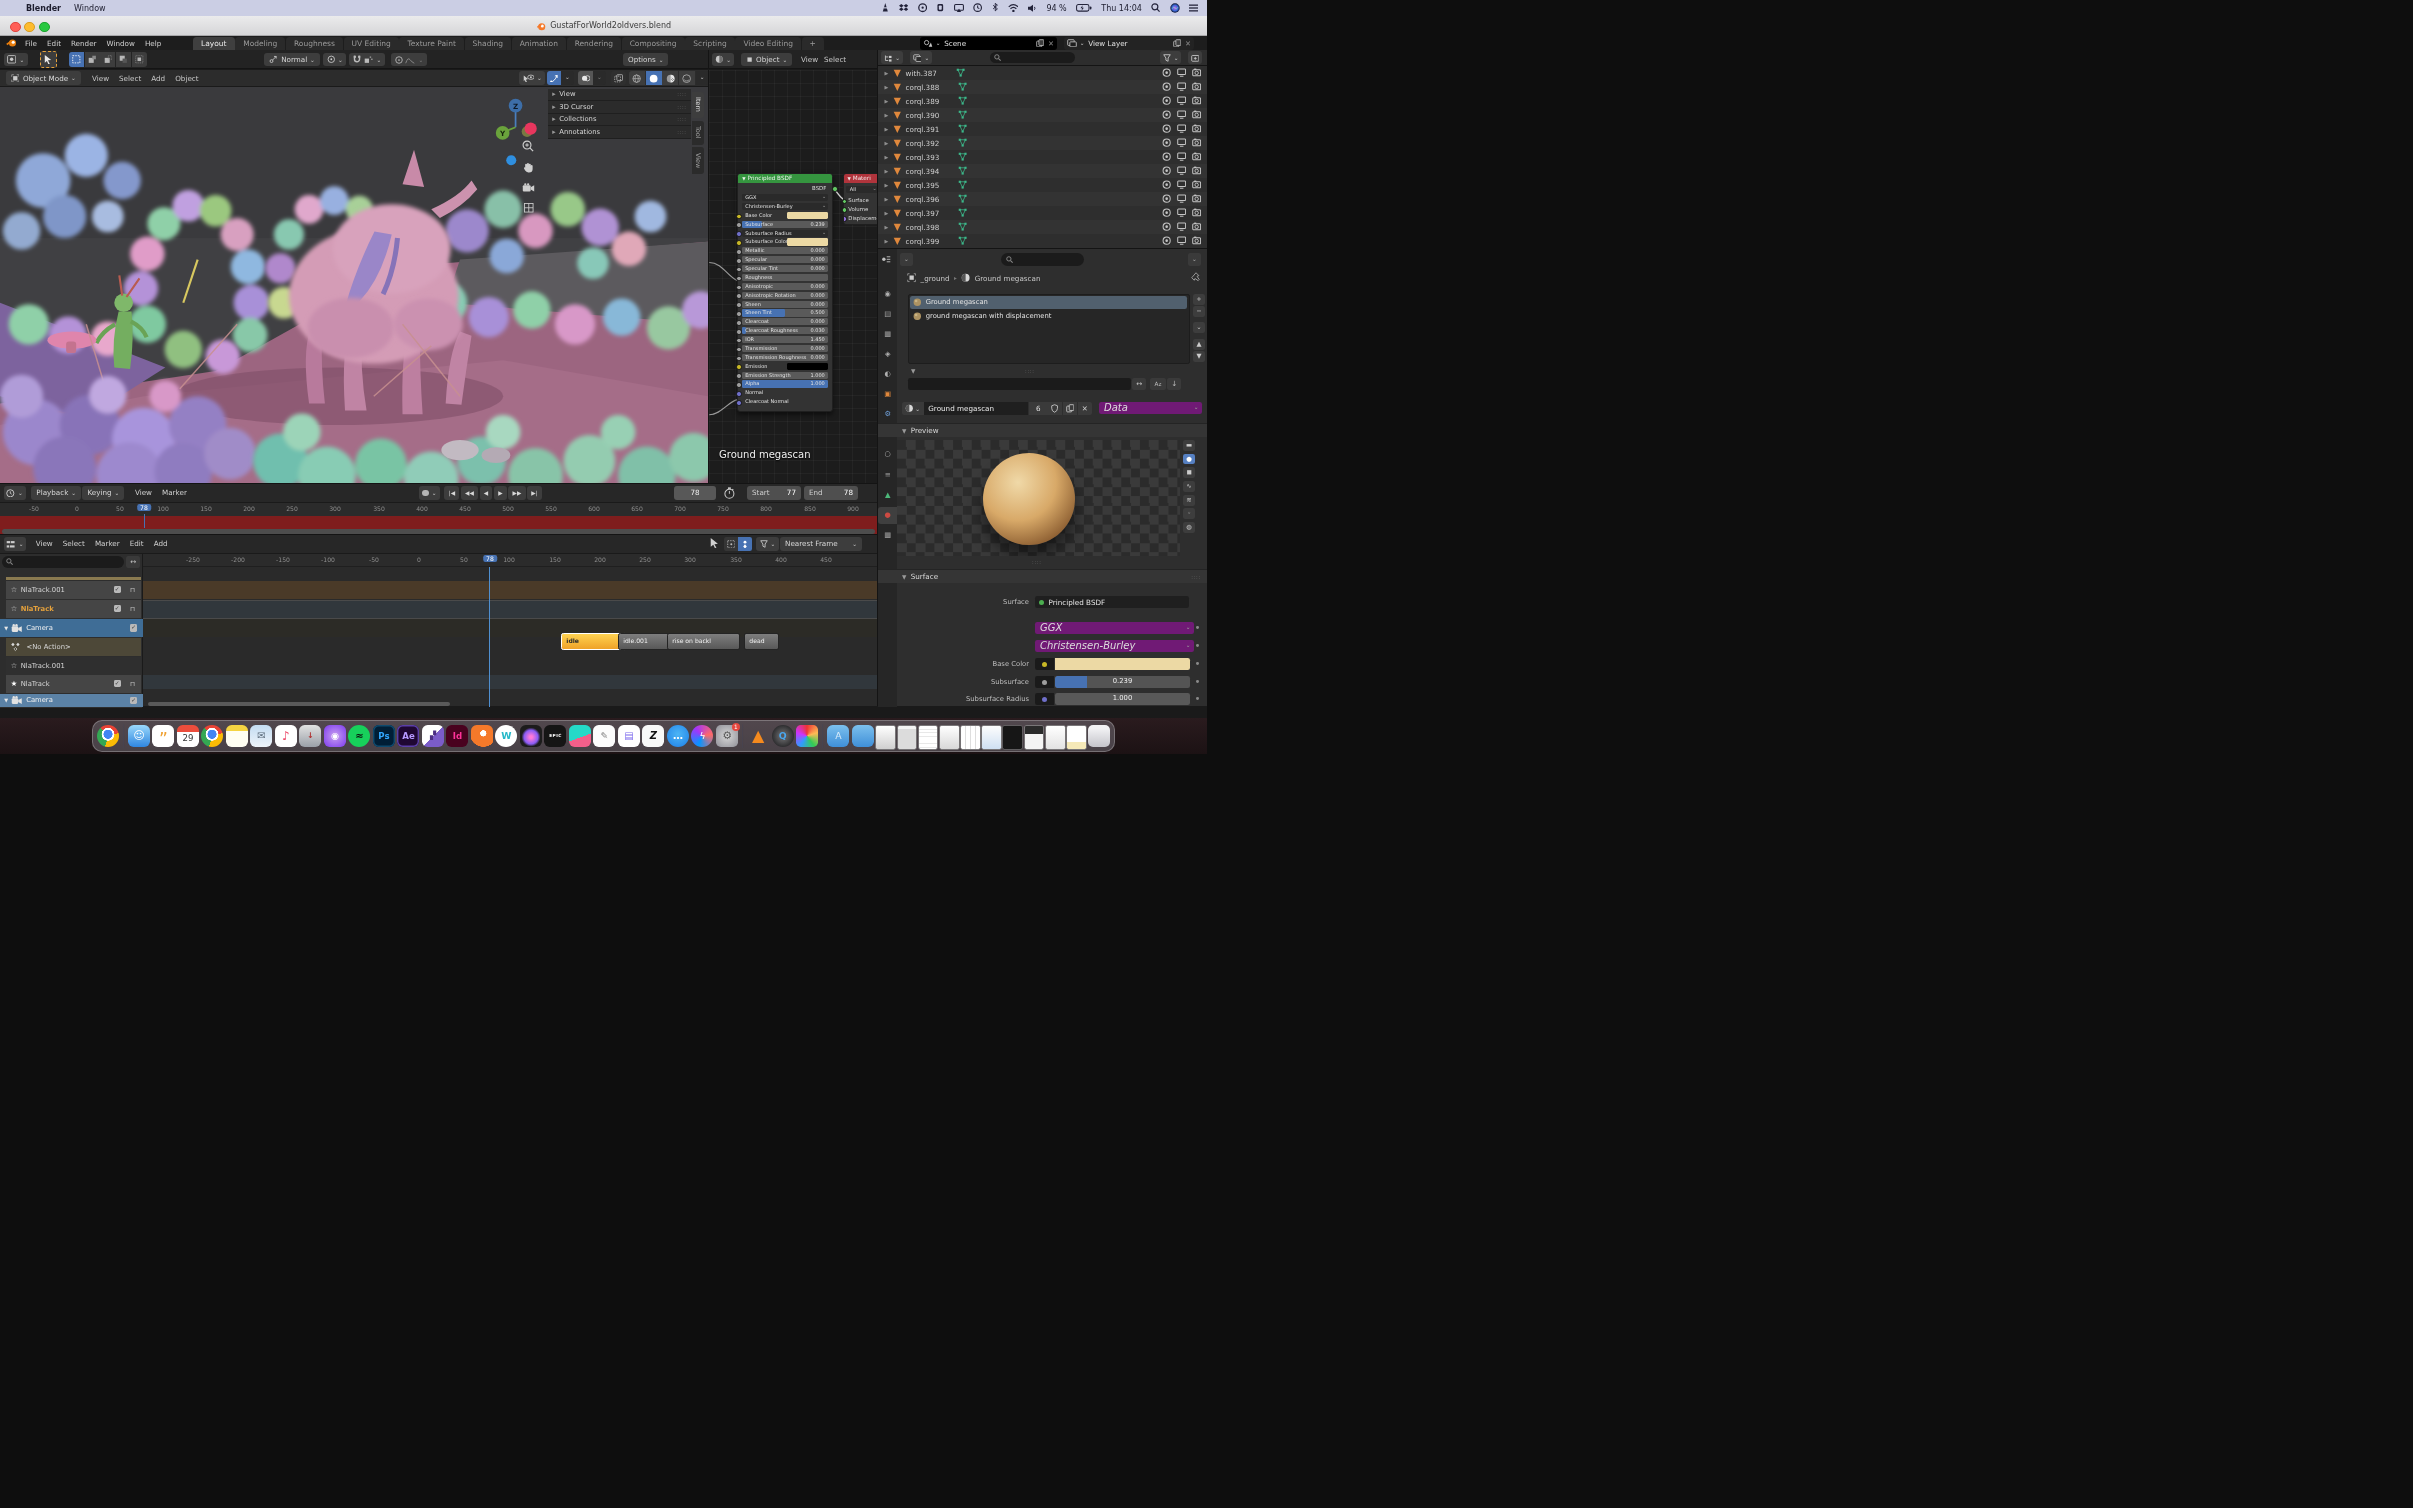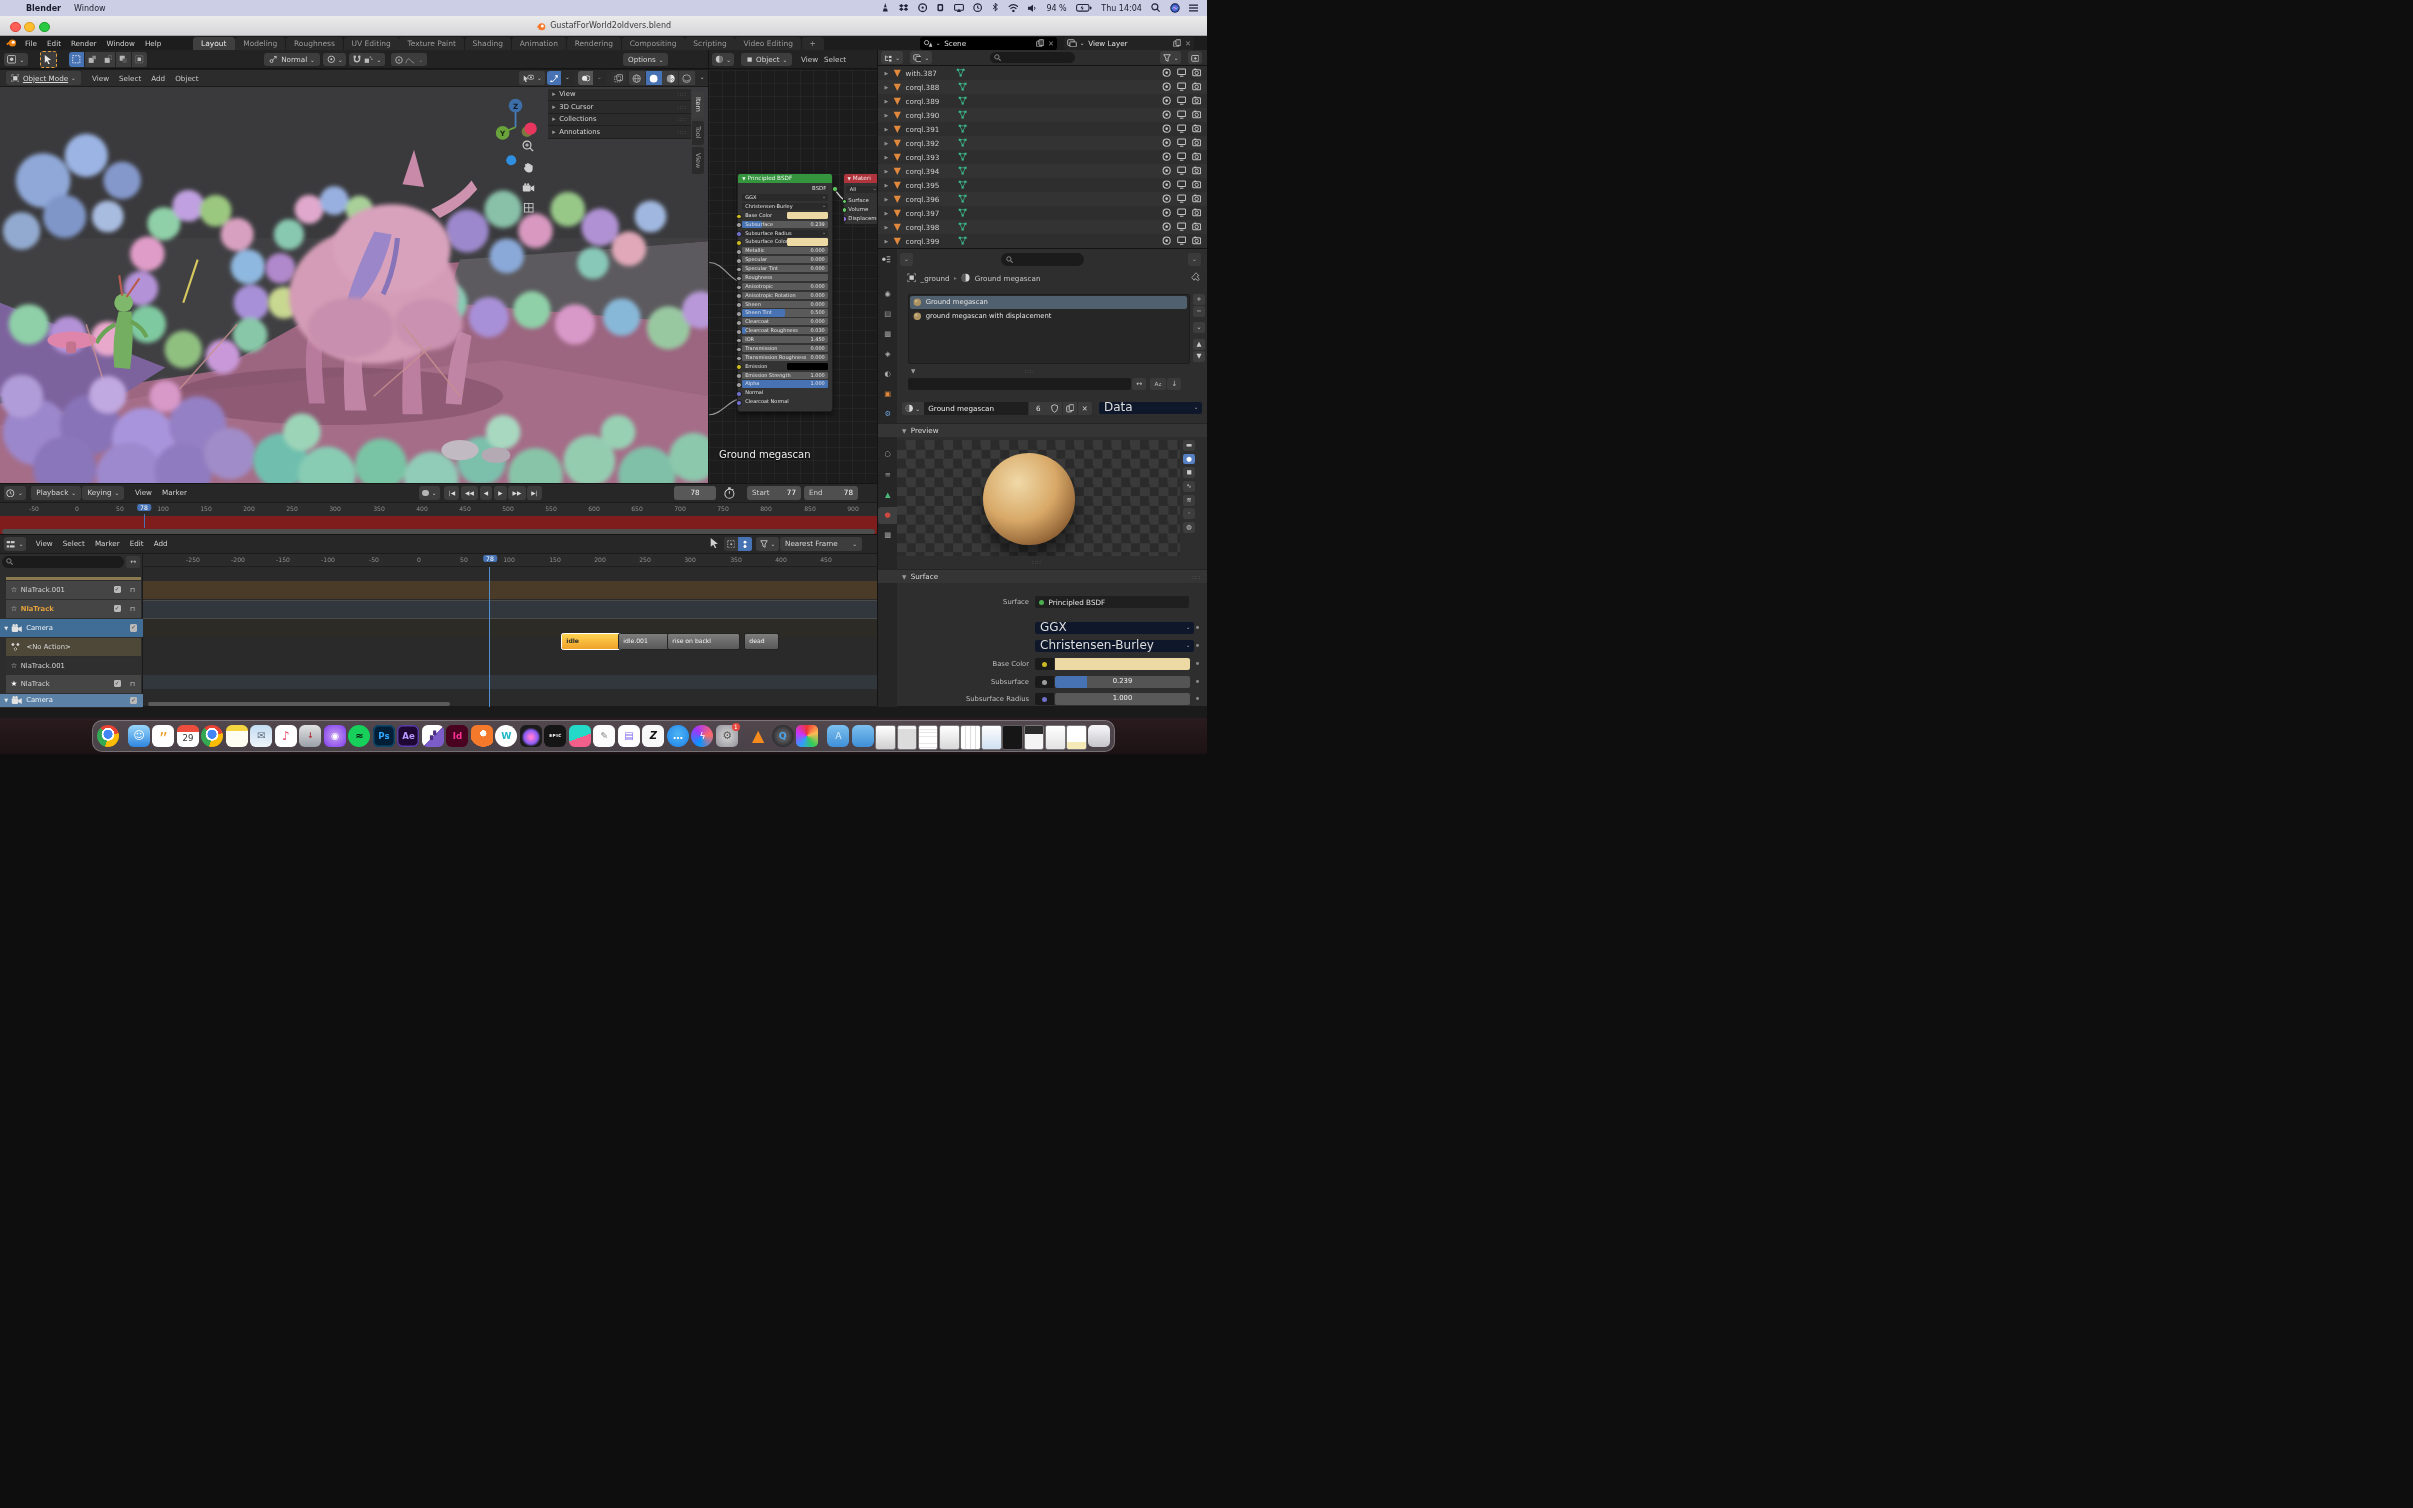--- a/index.html
+++ b/index.html
@@ -44,22 +44,22 @@
   .nr .nval{position:absolute;right:3.6px;z-index:2;}
   .nr.dd::after{content:"⌄";position:absolute;right:2.2px;top:-0.7px;color:#aaa;font-size:5px;}
   .nr .fill{position:absolute;left:0;top:0;bottom:0;border-radius:1.4px;background:#4772b3;width:0;z-index:1;}
   .nr.col .fill{left:52%;right:0.7px;top:0;bottom:0;width:auto;background:none;}
   .sock{position:absolute;left:-5.7px;top:1.8px;width:3.6px;height:3.6px;border-radius:50%;
         border:0.7px solid #141414;opacity:0;z-index:3;}
   
   .plabel{position:absolute;text-align:right;color:#bdbdbd;font-size:6.8px;}
   .pfield{position:absolute;background:#545454;border-radius:2.2px;height:11.5px;line-height:11.5px;
           color:#eee;font-size:6.8px;text-align:center;overflow:hidden;}
-  .pdd{position:absolute;background:#0f172a;border-radius:2.2px;height:11.5px;line-height:11.5px;
-       color:#ddd;font-size:12px;padding-left:5px;}
+  .pdd{position:absolute;background:#701a75;border-radius:2.2px;height:11.5px;line-height:11.5px;
+       color:#ddd;font-size:10px;padding-left:5px;font-style:italic;}
   .pdd::after{content:"⌄";position:absolute;right:3.6px;top:0;color:#999;font-size:5.7px;}
   .dot{position:absolute;width:2.9px;height:2.9px;border-radius:50%;background:#8a8a8a;}
   .sidebtn{position:absolute;width:12.2px;height:10.8px;background:#3d3d3d;border-radius:2.2px;
            color:#ccc;font-size:6.5px;text-align:center;line-height:10.8px;}
   
   .tick{position:absolute;transform:translateX(-50%);color:#8f8f8f;font-size:6.1px;top:2.2px;}
   .framepill{position:absolute;transform:translateX(-50%);background:#4772b3;color:#fff;
              border-radius:2.2px;font-size:6.1px;padding:0px 2.9px;top:1.4px;z-index:5;}
   .strip{position:absolute;height:15px;background:linear-gradient(#7e7e7e,#585858);
          border:0.7px solid #242424;border-radius:2.2px;color:#f2f2f2;font-size:6.1px;
@@ -359,21 +359,21 @@
   </div>
 
   <div class="abs" style="left:0;top:70px;width:708px;height:413px;background:#3d3d40;">
 
     <div class="abs" style="left:0;top:0;width:708px;height:16.5px;background:#2c2c2c;border-bottom:0.7px solid #1a1a1a;">
       <span class="pill abs" style="left:5.7px;top:1.4px;height:13.6px;">
         <svg width="8.6" height="8.6" viewBox="0 0 12 12">
             <rect x="3" y="3" width="6" height="6" fill="#ccc"></rect>
             <path d="M1 1 h3 M8 1 h3 M1 11 h3 M8 11 h3 M1 1 v3 M1 8 v3 M11 1 v3 M11 8 v3" stroke="#999" stroke-width="1.2"></path>
           </svg>
-        <span style="margin-left:3.6px;text-decoration:underline;">Object Mode</span>
+        <span style="margin-left:3.6px;">Object Mode</span>
           <span class="chev">⌄</span>
       </span>
       <div class="row abs" style="left:92px;top:0;height:16.5px;gap:10px;">
         <span>View</span>
         <span>Select</span>
         <span>Add</span>
         <span>Object</span>
       </div>
       <span class="pill abs" style="left:519px;top:1.4px;padding:0 3.6px;">
         <svg width="11.5" height="8.6" viewBox="0 0 16 12">

